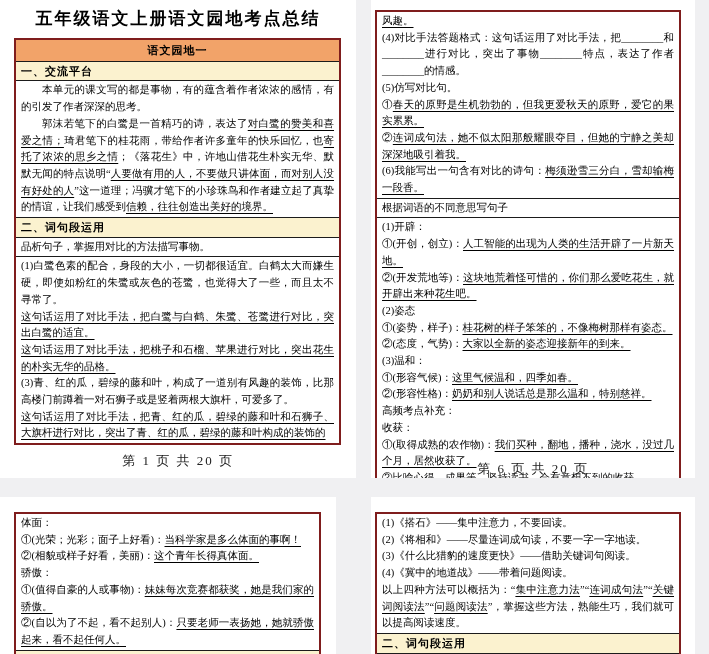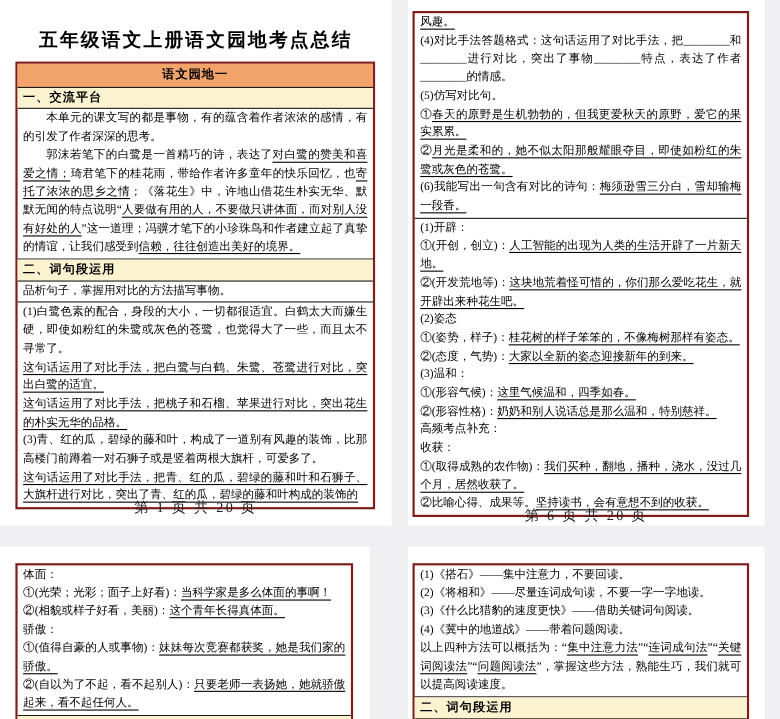--- a/index.html
+++ b/index.html
@@ -10,21 +10,21 @@
   }
   .canvas{position:relative;width:709px;height:654px;}
   .page{position:absolute;background:var(--page-bg,#fff);overflow:hidden;}
   #page-1{left:0;top:0;width:356px;height:478px;}
   #page-2{left:371px;top:0;width:324px;height:478px;}
   #page-3{left:0;top:497px;width:336px;height:157px;}
   #page-4{left:371px;top:497px;width:324px;height:166px;font-family:Liberation Serif, serif;}
 
   .page-title{
     text-align:center;font-size:17px;font-weight:bold;letter-spacing:2px;
-    padding-top:25px;height:26px;color:#000;
+    padding-top:7px;height:26px;color:#000;
   }
   .doc-table{
     border:2px solid #7f1d1d;background:#fff;
   }
   #page-1 .doc-table{margin:5px 15px 0 14px;}
   #page-2 .doc-table{margin:10px 14px 0 4px;}
   #page-3 .doc-table{margin:15px 15px 0 14px;}
   #page-4 .doc-table{margin:15px 14px 0 4px;}
 
   .row{
@@ -84,22 +84,25 @@
     <div class="page-footer">第 1 页 共 20 页</div>
   </div>
 
   <div class="page" id="page-2">
     <div class="doc-table">
         <div class="row text">
           <p><span class="u">风趣。</span></p>
           <p><span>(4)对比手法答题格式：这句话运用了对比手法，把________和________进行对比，突出了事物________特点，表达了作者________的情感。</span></p>
           <p><span>(5)仿写对比句。</span></p>
           <p><span>①</span><span class="u">春天的原野是生机勃勃的，但我更爱秋天的原野，爱它的果实累累。</span></p>
-          <p><span>②</span><span class="u">月光是柔和的，她不似太阳那般耀眼夺目，即使如粉红的朱鹭或灰色的苍鹭。</span></p>
+          <p><span>②</span><span class="u">连词成句法，她不似太阳那般耀眼夺目，但她的宁静之美却深深地吸引着我。</span></p>
           <p><span>(6)我能写出一句含有对比的诗句：</span><span class="u">梅须逊雪三分白，雪却输梅一段香。</span></p>
+        </div>
+        <div class="row text">
+          <p><span>根据词语的不同意思写句子</span></p>
         </div>
         <div class="row text">
           <p><span>(1)开辟：</span></p>
           <p><span>①(开创，创立)：</span><span class="u">人工智能的出现为人类的生活开辟了一片新天地。</span></p>
           <p><span>②(开发荒地等)：</span><span class="u">这块地荒着怪可惜的，你们那么爱吃花生，就开辟出来种花生吧。</span></p>
           <p><span>(2)姿态</span></p>
           <p><span>①(姿势，样子)：</span><span class="u">桂花树的样子笨笨的，不像梅树那样有姿态。</span></p>
           <p><span>②(态度，气势)：</span><span class="u">大家以全新的姿态迎接新年的到来。</span></p>
           <p><span>(3)温和：</span></p>
           <p><span>①(形容气候)：</span><span class="u">这里气候温和，四季如春。</span></p>

